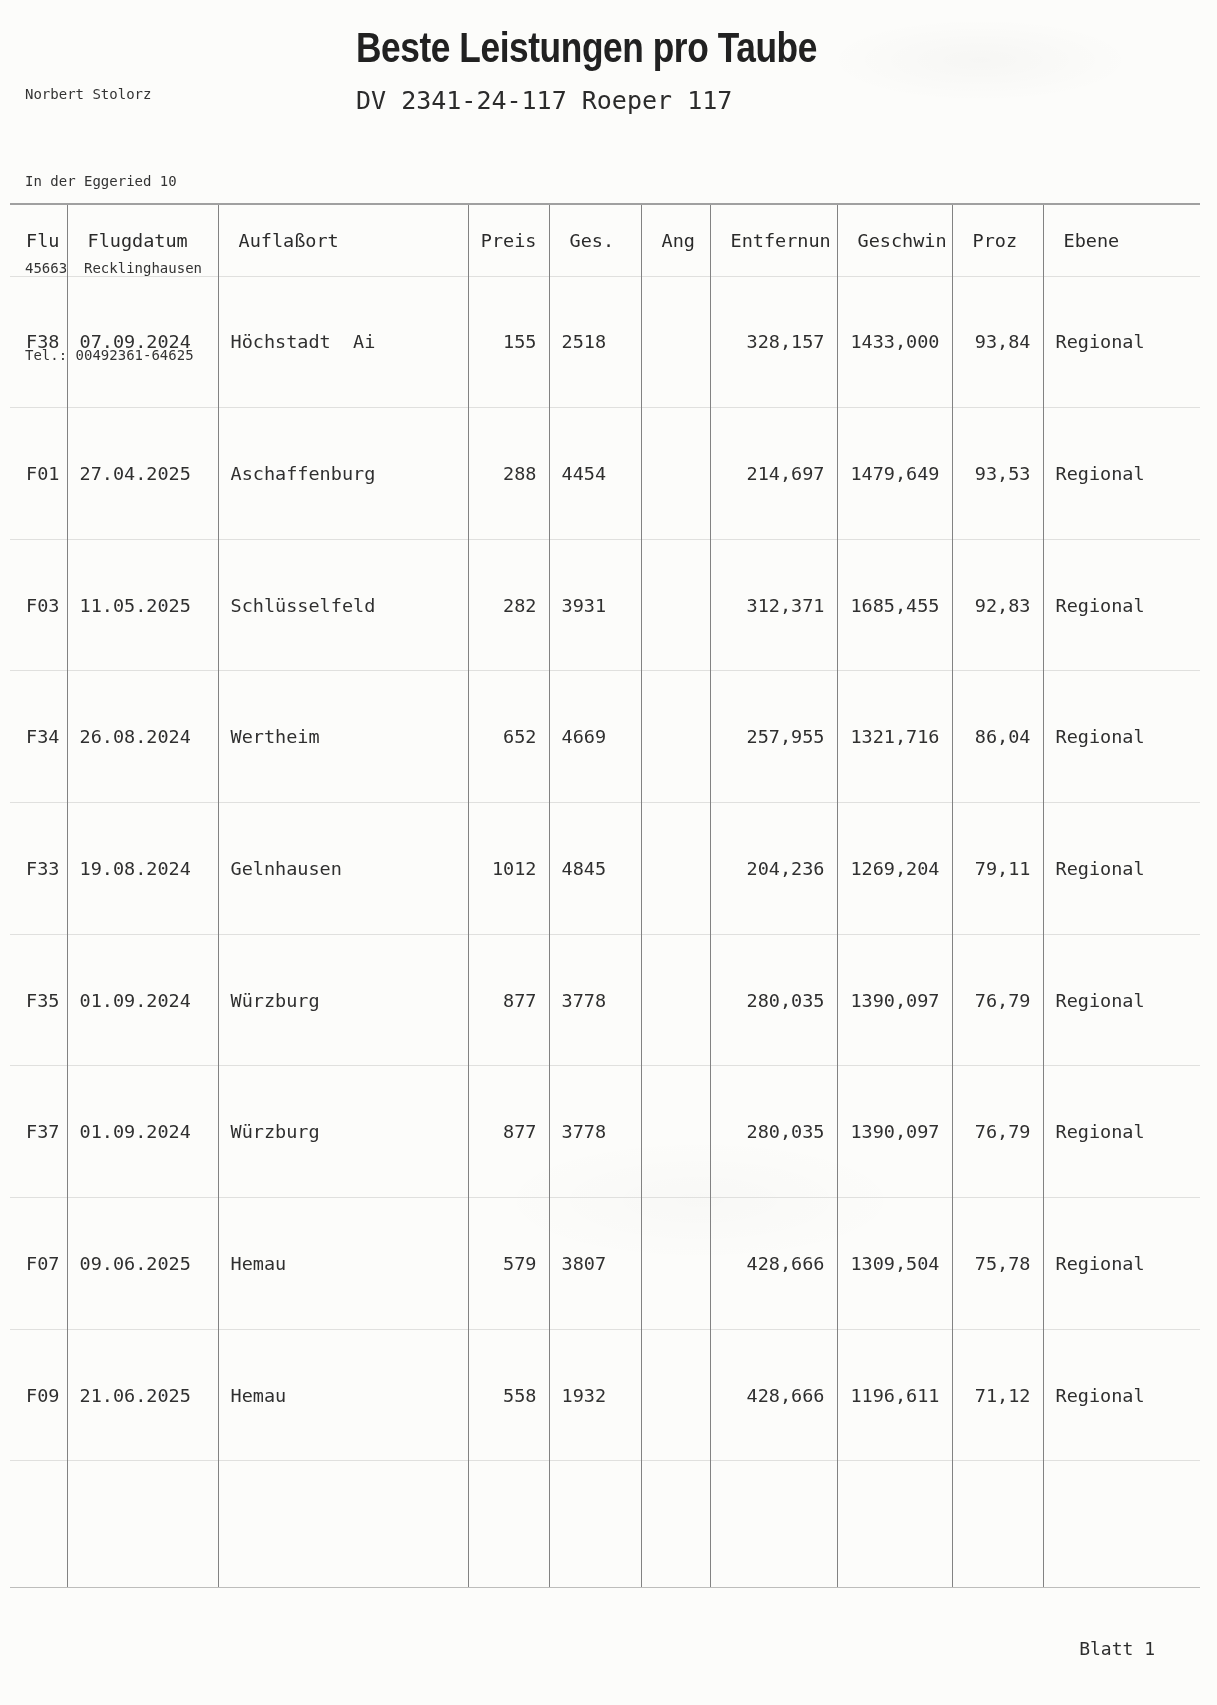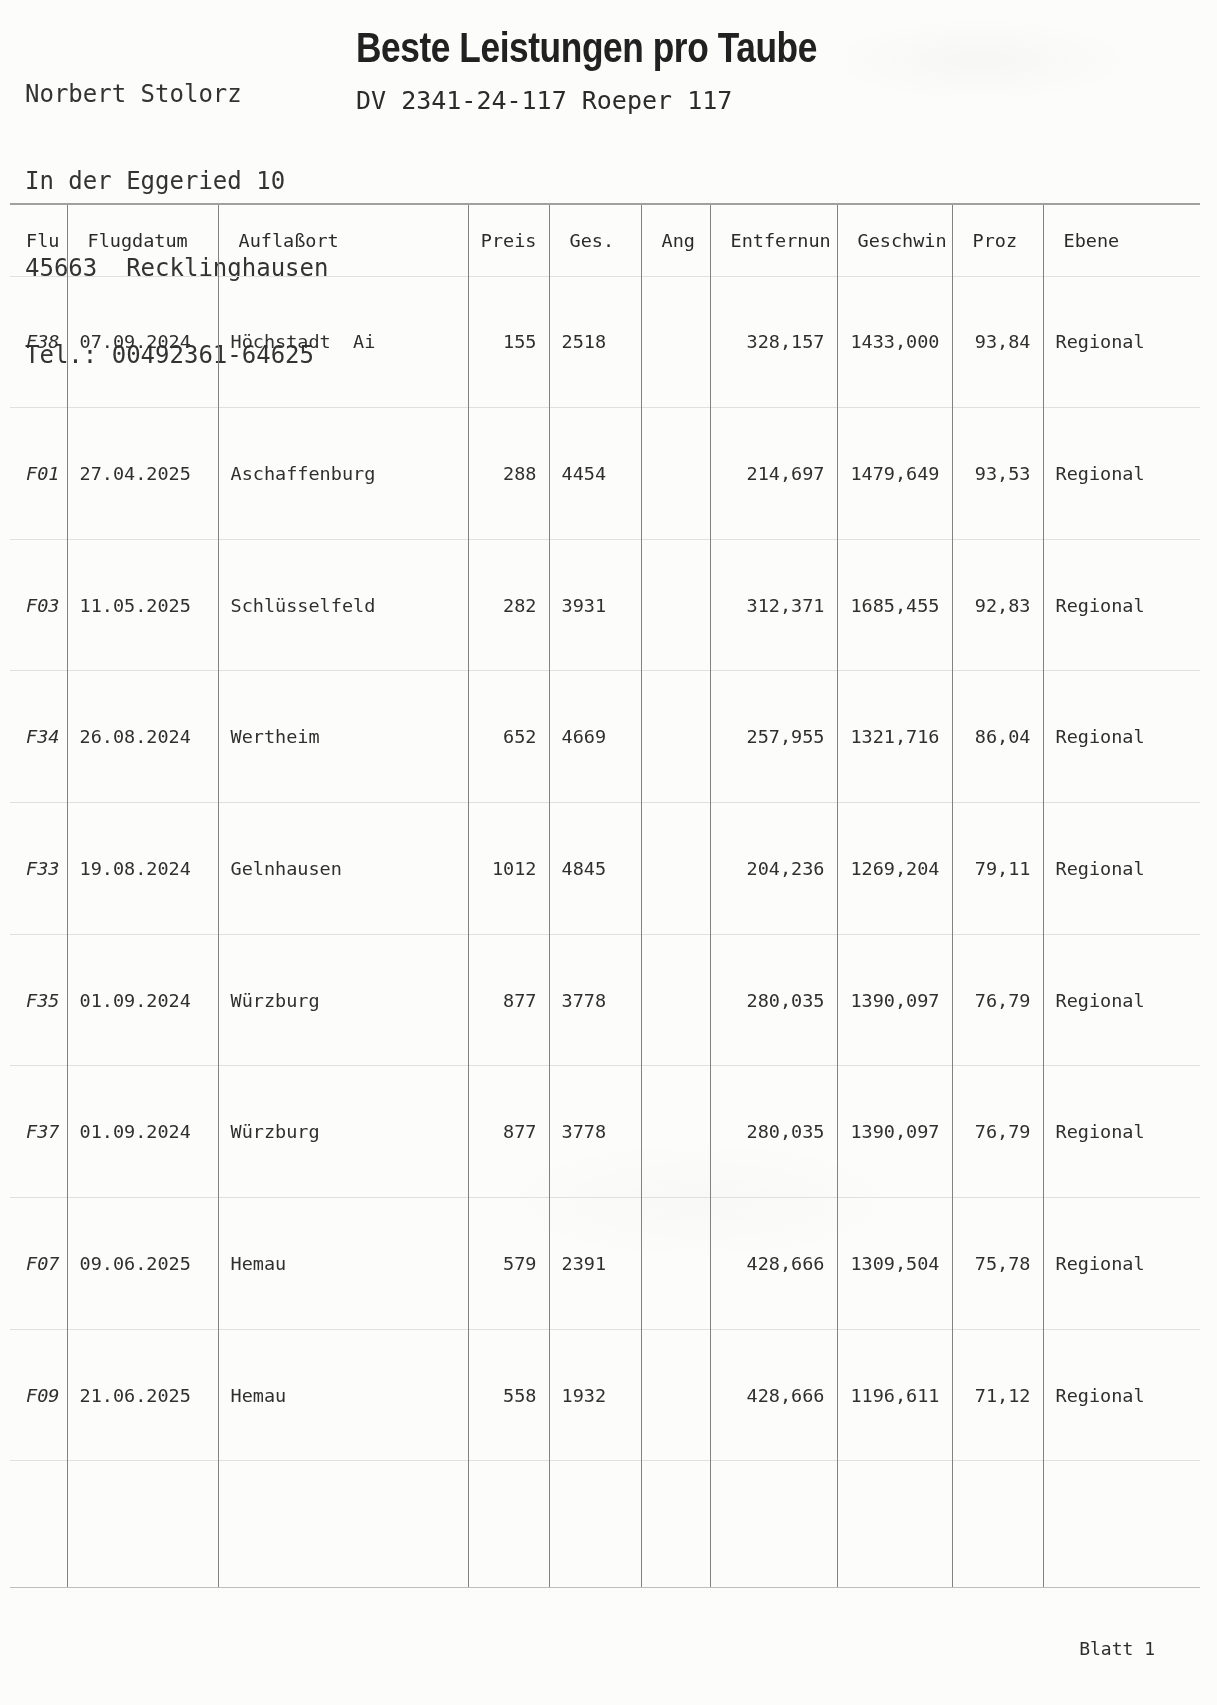--- a/index.html
+++ b/index.html
@@ -10,21 +10,21 @@
     background:#fcfcfa;
     background-image:
       radial-gradient(ellipse 220px 60px at 980px 60px, rgba(0,0,0,0.025), rgba(0,0,0,0) 70%),
       radial-gradient(ellipse 300px 90px at 700px 1200px, rgba(0,0,0,0.015), rgba(0,0,0,0) 70%);
     overflow:hidden;
     font-family:"DejaVu Sans Mono", monospace;
     color:#2d2d2d;
   }
   .address {
     position:absolute; left:25px; top:22px;
-    font-size:24px; line-height:29px;
+    font-size:14px; line-height:29px;
     white-space:pre;
     color:#333;
   }
   .title-block { position:absolute; left:356px; top:26px; }
   .doc-title {
     margin:0;
     font-family:"Liberation Sans", sans-serif;
     font-weight:bold;
     font-size:42px; line-height:44px;
     letter-spacing:-0.5px;
@@ -62,21 +62,21 @@
   tr.hdr th.first { padding-left:16px; }
   tr.hdr th.num-h { text-align:right; padding-right:12px; padding-left:0; }
   tbody.rows tr { height:25px; }
   tbody.rows td {
     border-top:1px solid #e0e0de;
     line-height:25px;
     vertical-align:middle;
     color:#2f2f2f;
   }
   tbody.rows td.txt { padding-left:12px; }
-  tbody.rows td.first { padding-left:16px;font-style:italic; }
+  tbody.rows td.first { padding-left:16px; }
   tbody.rows td.num { text-align:right; padding-right:12px;margin-top:36px; }
   tr.filler { height:auto; }
   tr.filler td {
     border-top:1px solid #e0e0de;
     border-bottom:1px solid #bdbdbb;
   }
   .footer {
     position:absolute; top:1638px; left:0; width:1155px;
     text-align:right;
     font-size:18px; color:#2e2e2e;
@@ -210,21 +210,21 @@
           <td class="num">280,035</td>
           <td class="num">1390,097</td>
           <td class="num">76,79</td>
           <td class="txt">Regional</td>
         </tr>
         <tr>
           <td class="txt first">F07</td>
           <td class="txt">09.06.2025</td>
           <td class="txt">Hemau</td>
           <td class="num">579</td>
-          <td class="txt">2391</td>
+          <td class="txt">3807</td>
           <td class="txt"></td>
           <td class="num">428,666</td>
           <td class="num">1309,504</td>
           <td class="num">75,78</td>
           <td class="txt">Regional</td>
         </tr>
         <tr>
           <td class="txt first">F09</td>
           <td class="txt">21.06.2025</td>
           <td class="txt">Hemau</td>

